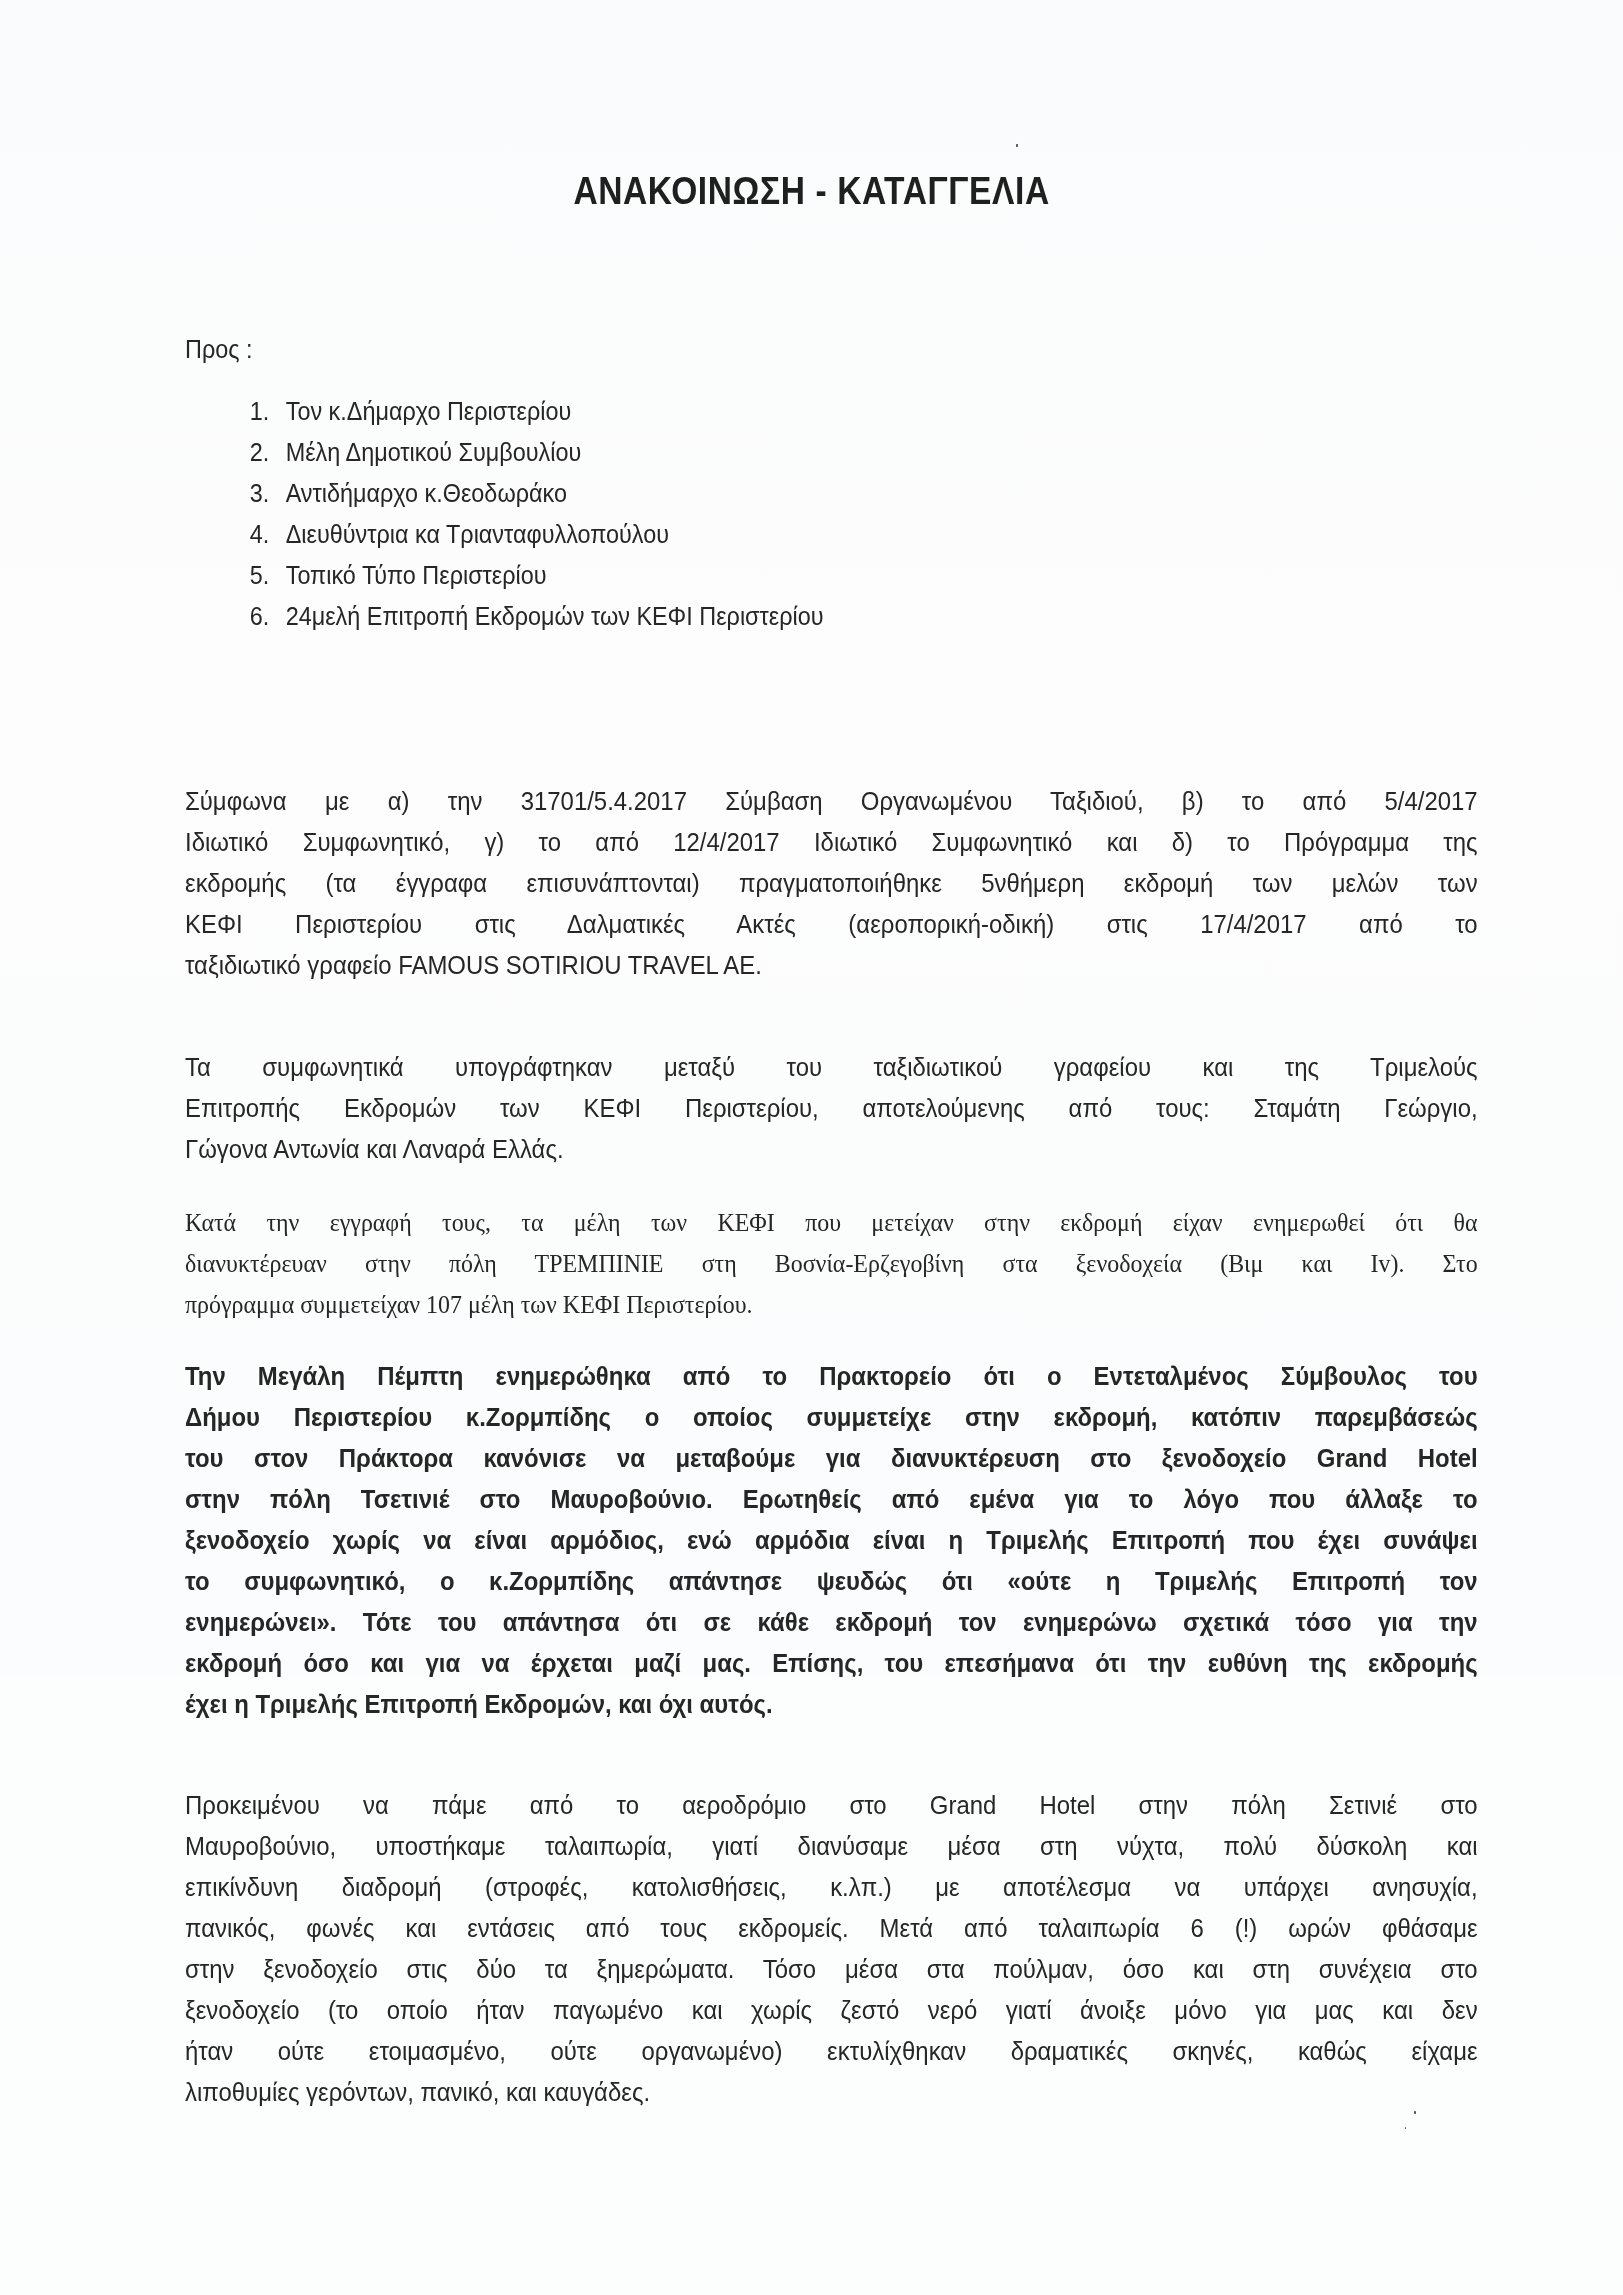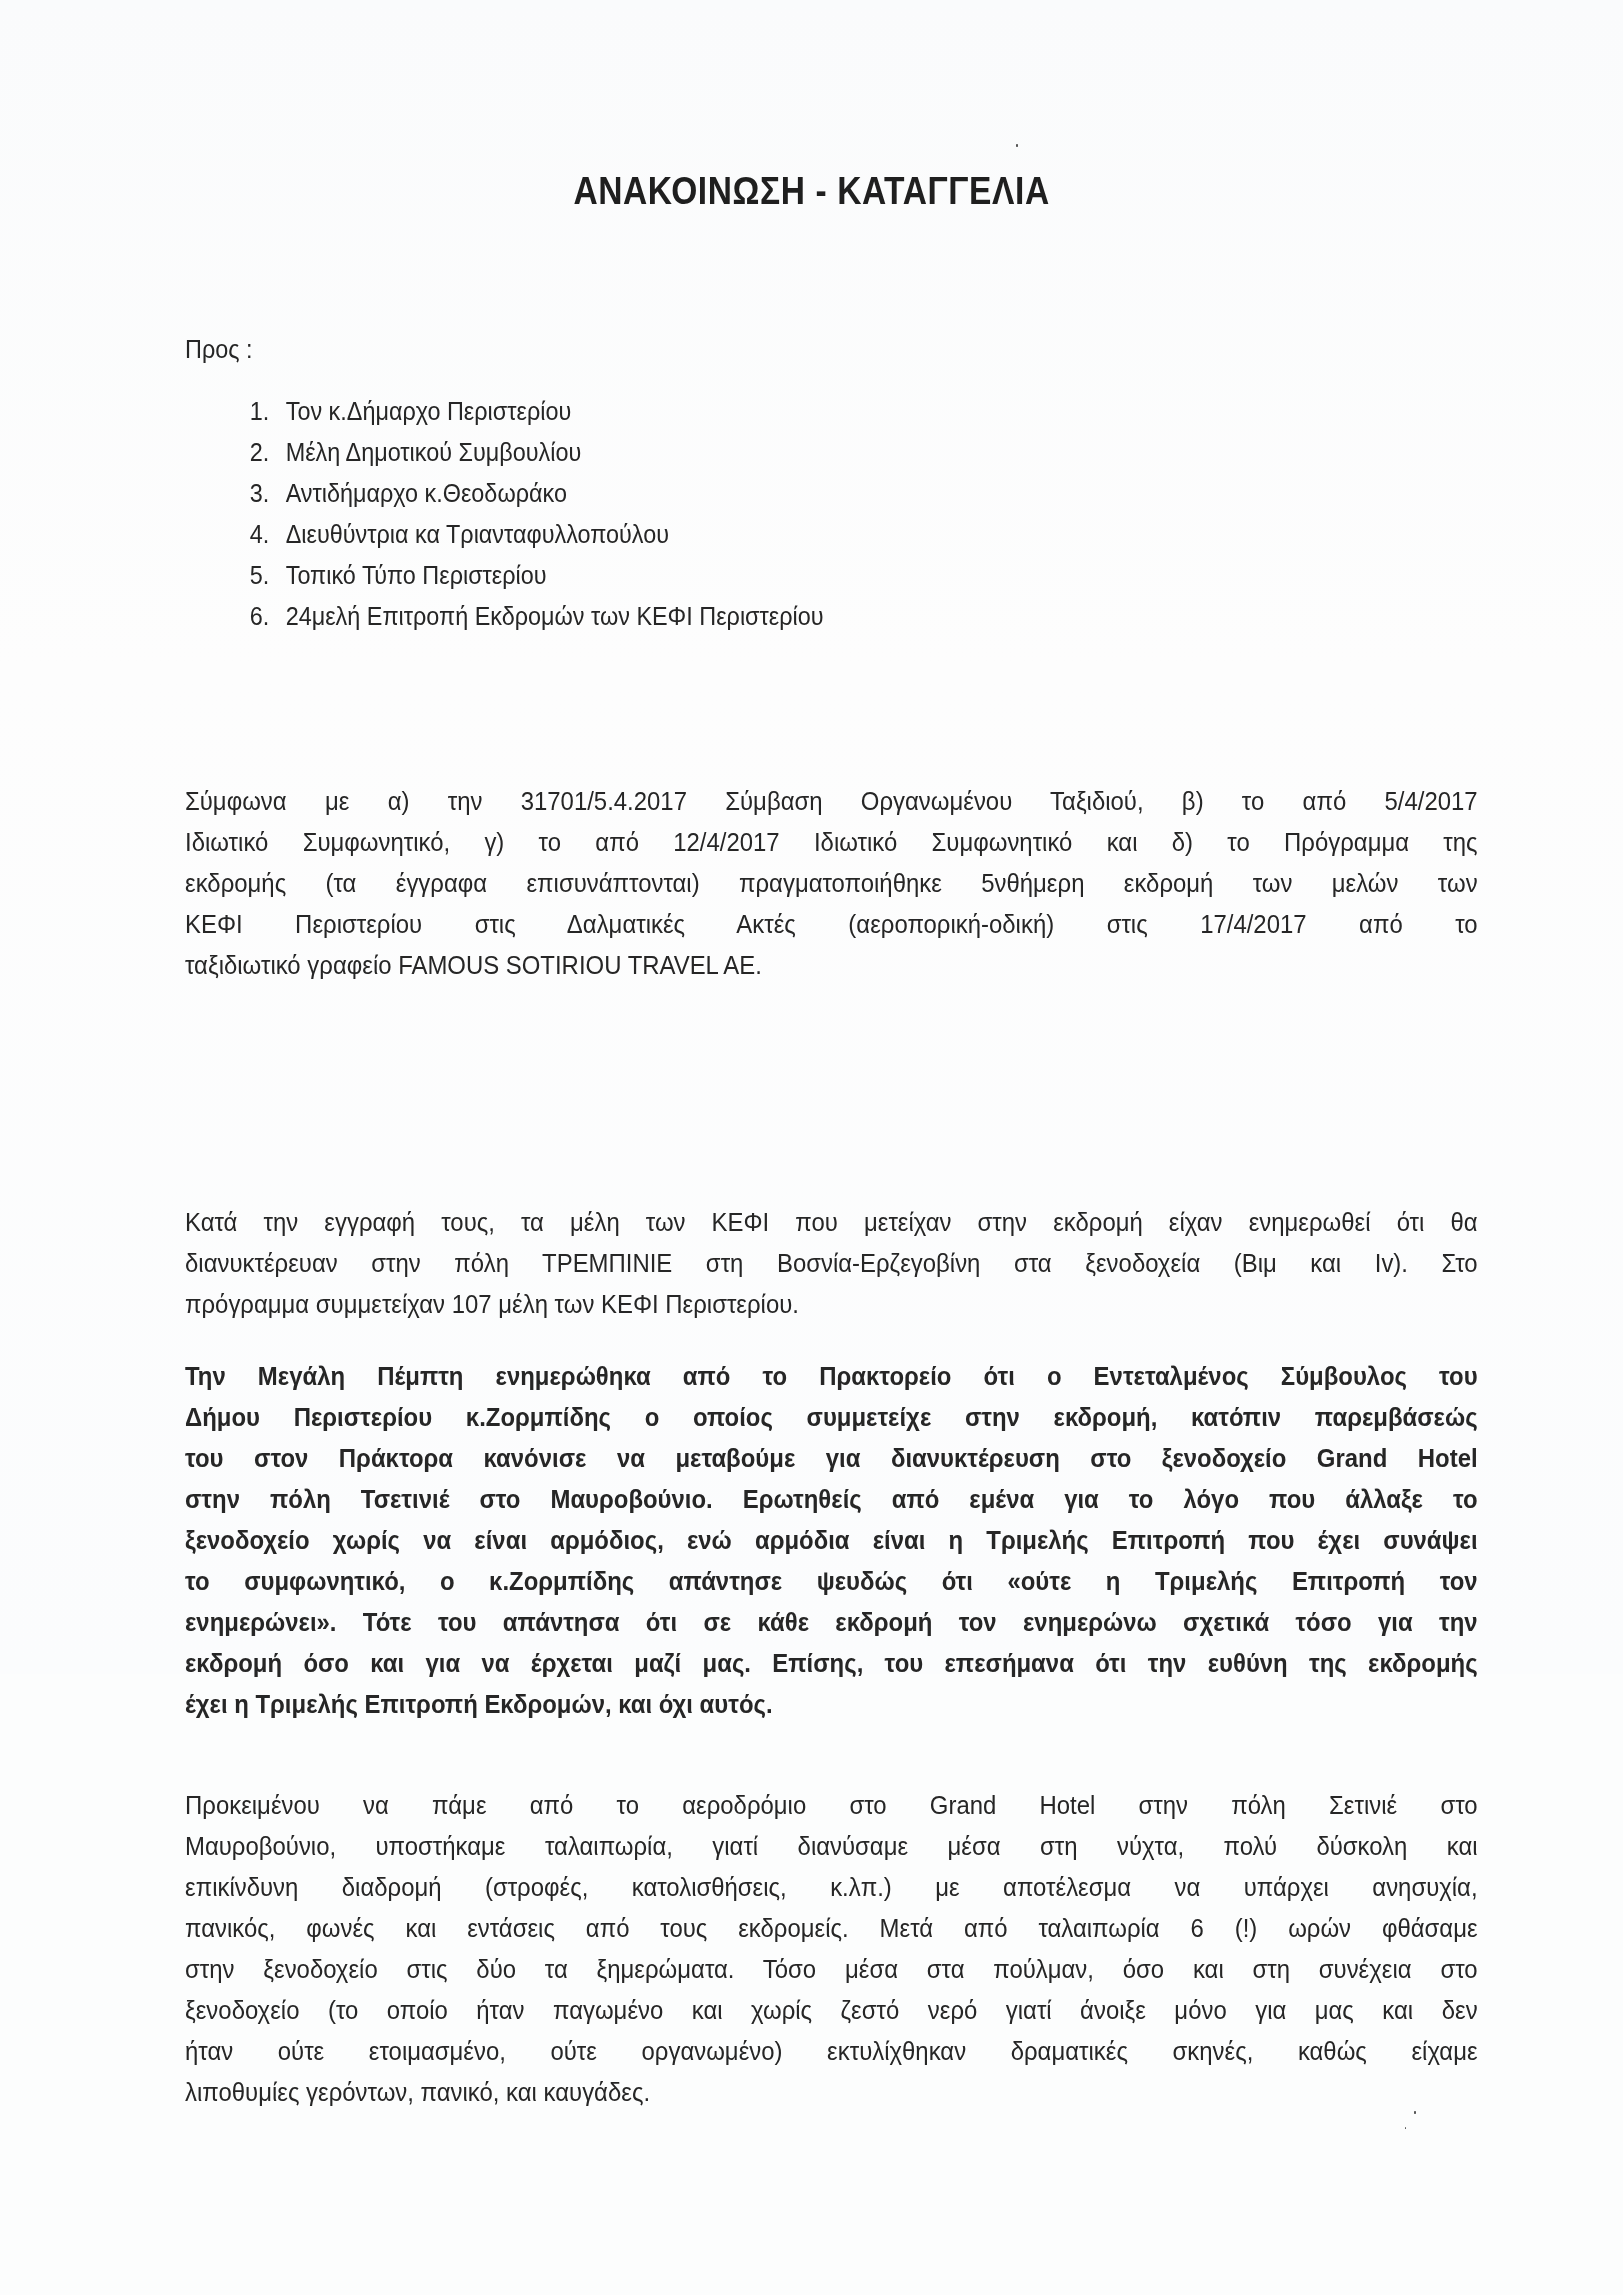--- a/index.html
+++ b/index.html
@@ -116,22 +116,27 @@
   </ol>
 
   <div class="para" style="top:747px;">
     <span class="line">Σύμφωνα με α) την 31701/5.4.2017 Σύμβαση Οργανωμένου Ταξιδιού, β) το από 5/4/2017</span>
     <span class="line">Ιδιωτικό Συμφωνητικό, γ) το από 12/4/2017 Ιδιωτικό Συμφωνητικό και δ) το Πρόγραμμα της</span>
     <span class="line">εκδρομής (τα έγγραφα επισυνάπτονται) πραγματοποιήθηκε 5νθήμερη εκδρομή των μελών των</span>
     <span class="line">ΚΕΦΙ Περιστερίου στις Δαλματικές Ακτές (αεροπορική-οδική) στις 17/4/2017 από το</span>
     <span class="line last">ταξιδιωτικό γραφείο FAMOUS SOTIRIOU TRAVEL AE.</span>
   </div>
 
+  <div class="para" style="top:1013px;">
+    <span class="line">Τα συμφωνητικά υπογράφτηκαν μεταξύ του ταξιδιωτικού γραφείου και της Τριμελούς</span>
+    <span class="line">Επιτροπής Εκδρομών των ΚΕΦΙ Περιστερίου, αποτελούμενης από τους: Σταμάτη Γεώργιο,</span>
+    <span class="line last">Γώγονα Αντωνία και Λαναρά Ελλάς.</span>
+  </div>
 
-  <div class="para" style="top:1168px;">
+  <div class="para" style="top:1168px;font-family:Liberation Serif, serif;">
     <span class="line">Κατά την εγγραφή τους, τα μέλη των ΚΕΦΙ που μετείχαν στην εκδρομή είχαν ενημερωθεί ότι θα</span>
     <span class="line">διανυκτέρευαν στην πόλη ΤΡΕΜΠΙΝΙΕ στη Βοσνία-Ερζεγοβίνη στα ξενοδοχεία (Βιμ και Ιv). Στο</span>
     <span class="line last">πρόγραμμα συμμετείχαν 107 μέλη των ΚΕΦΙ Περιστερίου.</span>
   </div>
 
   <div class="para" style="top:1322px;font-weight:bold;">
     <span class="line">Την Μεγάλη Πέμπτη ενημερώθηκα από το Πρακτορείο ότι ο Εντεταλμένος Σύμβουλος του</span>
     <span class="line">Δήμου Περιστερίου κ.Ζορμπίδης ο οποίος συμμετείχε στην εκδρομή, κατόπιν παρεμβάσεώς</span>
     <span class="line">του στον Πράκτορα κανόνισε να μεταβούμε για διανυκτέρευση στο ξενοδοχείο Grand Hotel</span>
     <span class="line">στην πόλη Τσετινιέ στο Μαυροβούνιο. Ερωτηθείς από εμένα για το λόγο που άλλαξε το</span>

